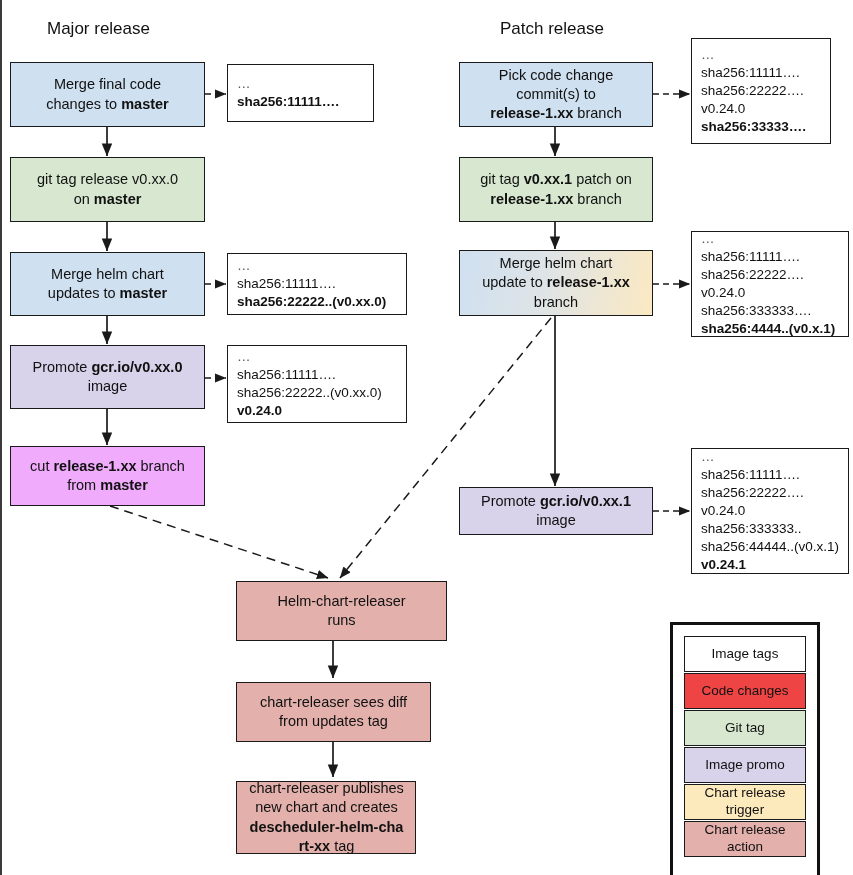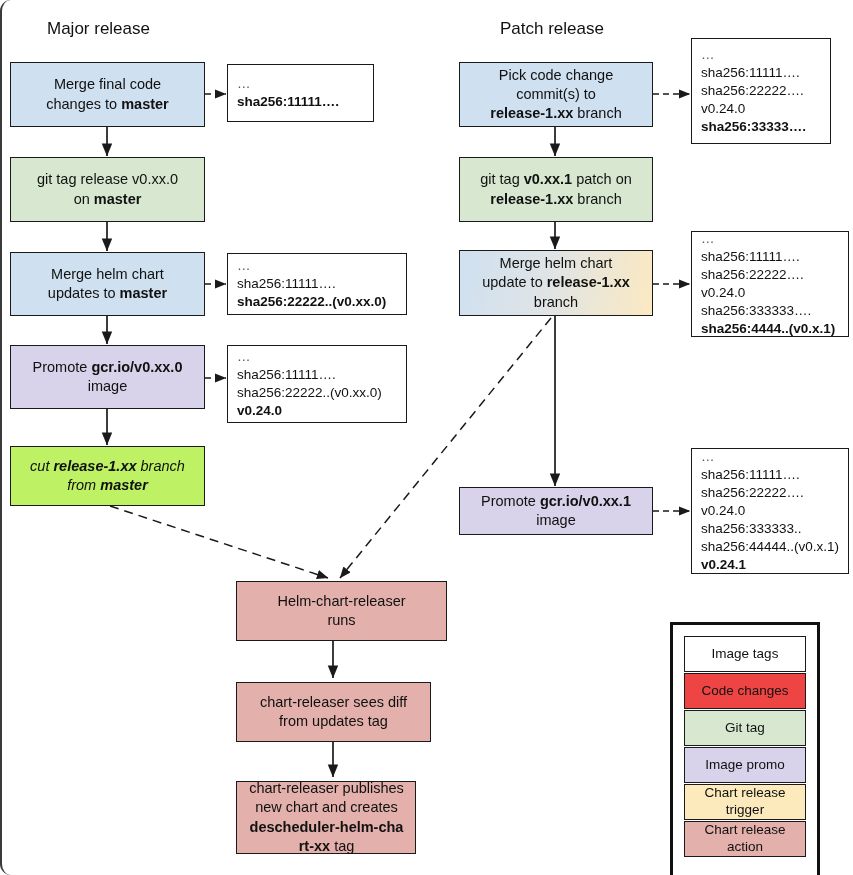--- a/index.html
+++ b/index.html
@@ -11,21 +11,20 @@
     font-family: "Liberation Sans", sans-serif;
   }
   #canvas {
     position: relative;
     width: 853px;
     height: 875px;
     background: #ffffff;
     border-left: 2px solid #3a3a3a;
     box-sizing: border-box;
     overflow: hidden;
-    border-radius: 11px;
   }
   svg.wires {
     position: absolute;
     left: 0; top: 0;
     width: 853px;
     height: 875px;
     pointer-events: none;
   }
   .col-title {
     position: absolute;
@@ -43,21 +42,21 @@
     text-align: center;
     font-size: 14.5px;
     line-height: 1.32;
     color: #111111;
     padding: 2px 6px;
   }
   .node .txt { display: block; width: 100%; }
   .n-code   { background: #cfe0f0; }
   .n-gittag { background: #d8e8d0; }
   .n-promo  { background: #d8d2ea; }
-  .n-trig   { background: #bef264; font-style: italic; }
+  .n-trig   { background: #f0abfc; }
   .n-act    { background: #e3b0ab; }
   .n-mix    { background: linear-gradient(100deg, #cfe0f0 0%, #dfe4e6 45%, #fbe9c2 100%); }
 
   .tagbox {
     position: absolute;
     box-sizing: border-box;
     border: 1.6px solid #1a1a1a;
     background: #ffffff;
     font-size: 13.5px;
     line-height: 1.33;

